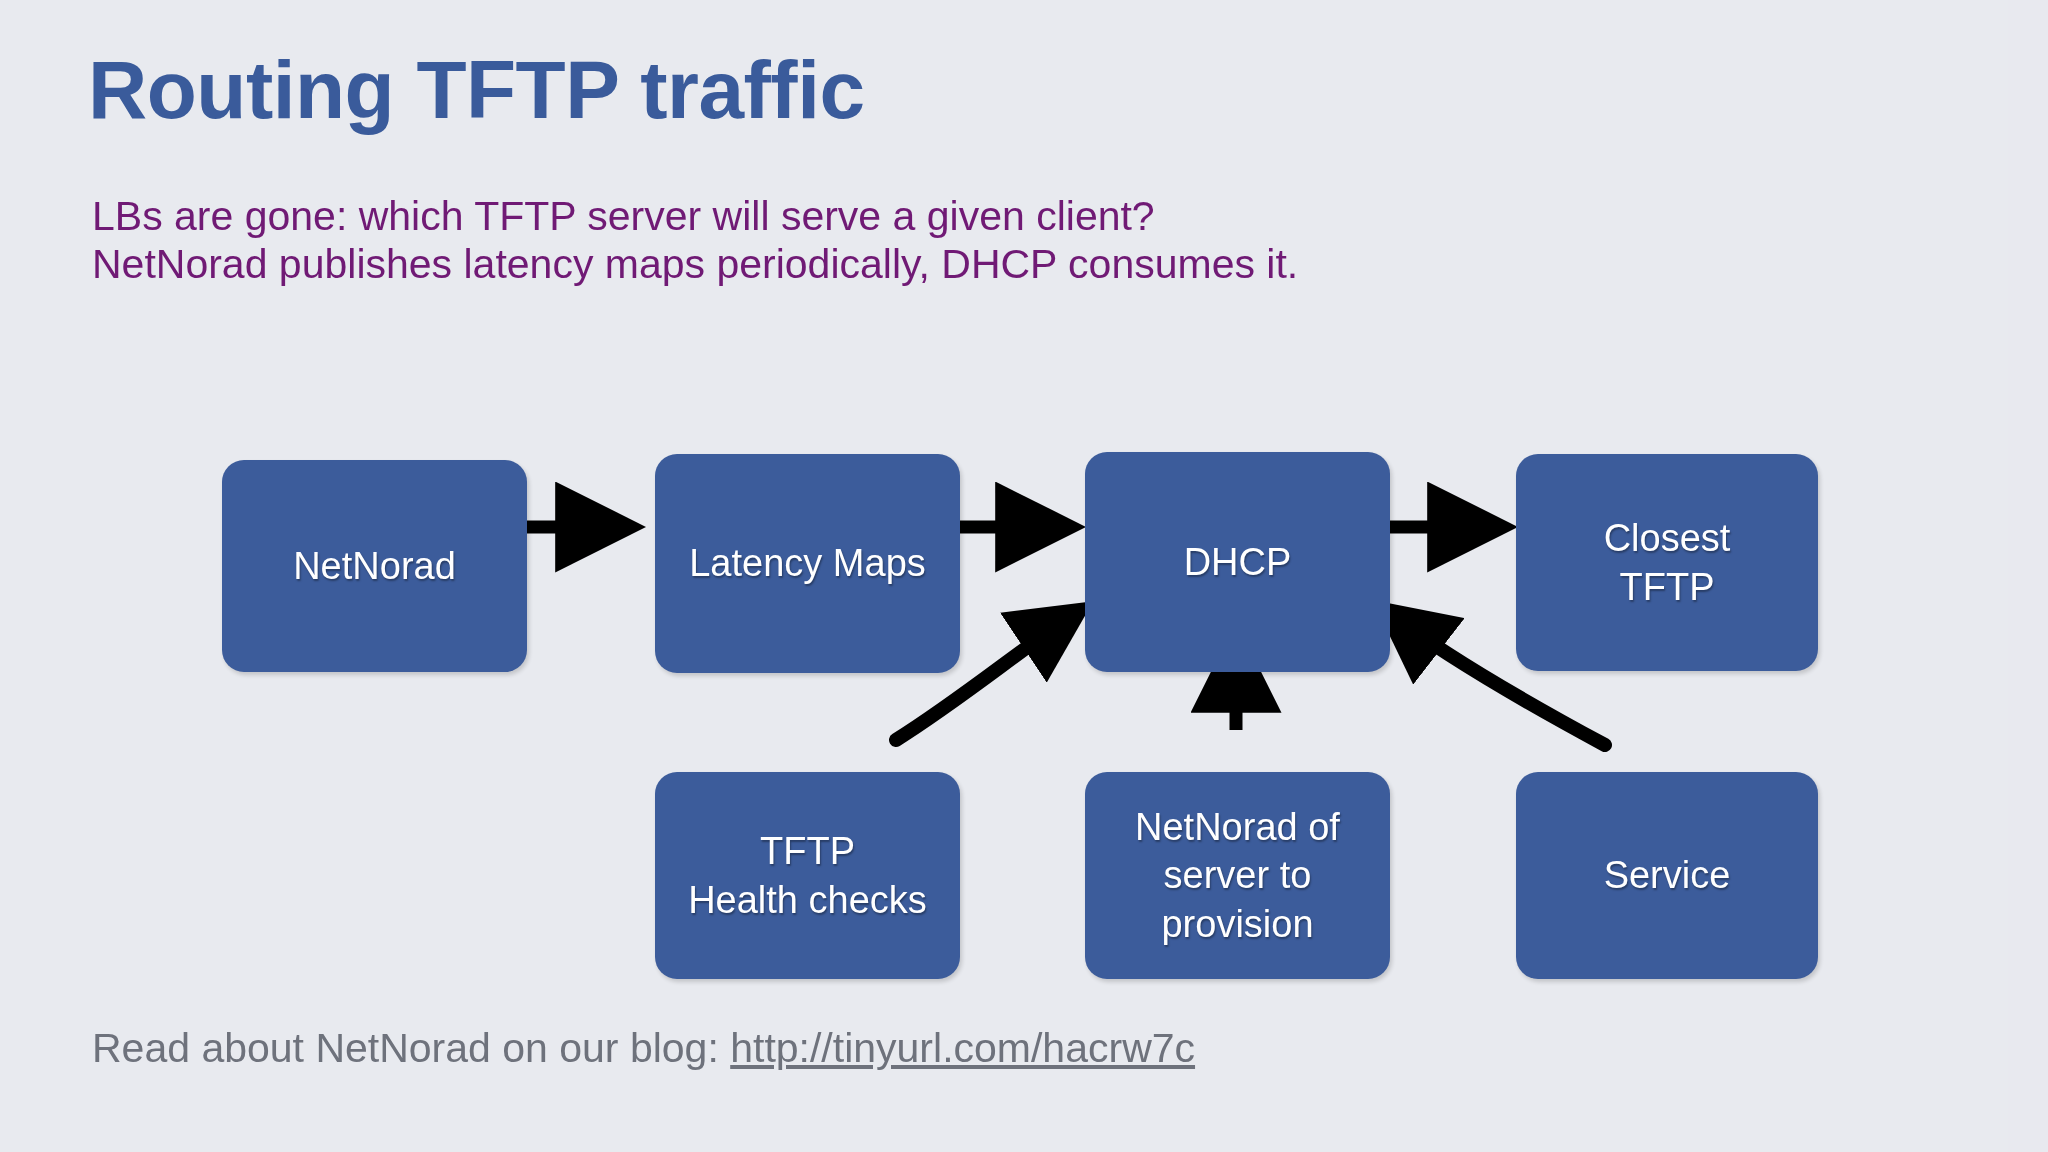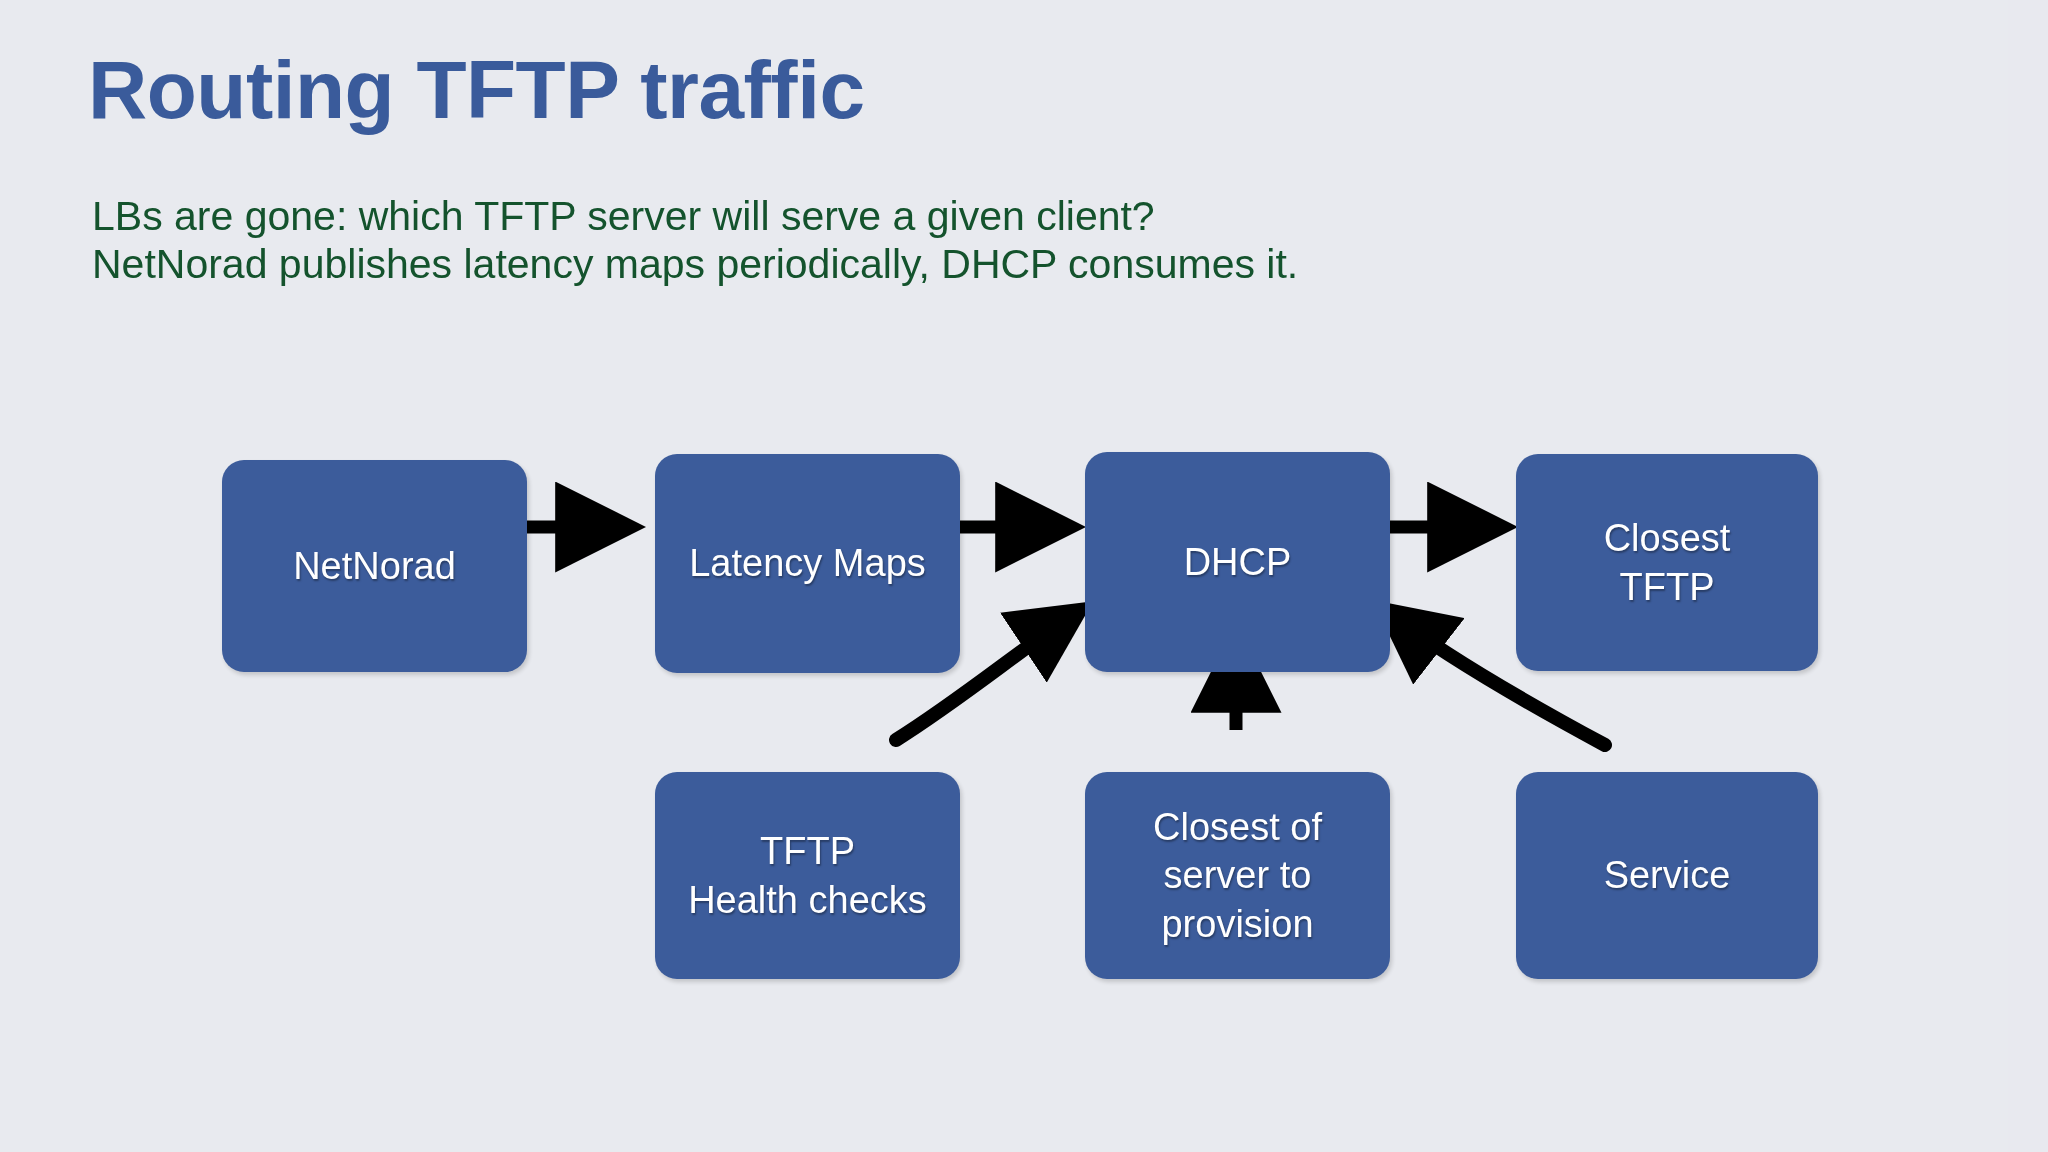--- a/index.html
+++ b/index.html
@@ -35,21 +35,21 @@
     line-height: 1.08;
     white-space: nowrap;
   }
 
   
   #subtitle {
     position: absolute;
     left: 92px;
     top: 193px;
     font-size: 41px;
-    color: #14532d;
+    color: #701a75;
     line-height: 1.17;
     white-space: nowrap;
   }
   #subtitle .line { display: block; }
 
   
   #diagram {
     position: absolute;
     left: 0;
     top: 0;
@@ -176,28 +176,31 @@
 
     <div class="node" style="left:655px; top:733px; width:305px; height:207px;">
       <span class="lbl">
         <span>TFTP</span>
         <span>Health checks</span>
       </span>
     </div>
 
     <div class="node" style="left:1085px; top:733px; width:305px; height:207px;">
       <span class="lbl">
-        <span>Closest of</span>
+        <span>NetNorad of</span>
         <span>server to</span>
         <span>provision</span>
       </span>
     </div>
 
     <div class="node" style="left:1516px; top:733px; width:302px; height:207px;">
       <span class="lbl">
         <span>Service</span>
       </span>
     </div>
 
   </div>
 
+  <div id="footer">
+    <span>Read about NetNorad on our blog: </span><a class="url" href="#">http://tinyurl.com/hacrw7c</a>
+  </div>
 
 </div>
 
 </body></html>

